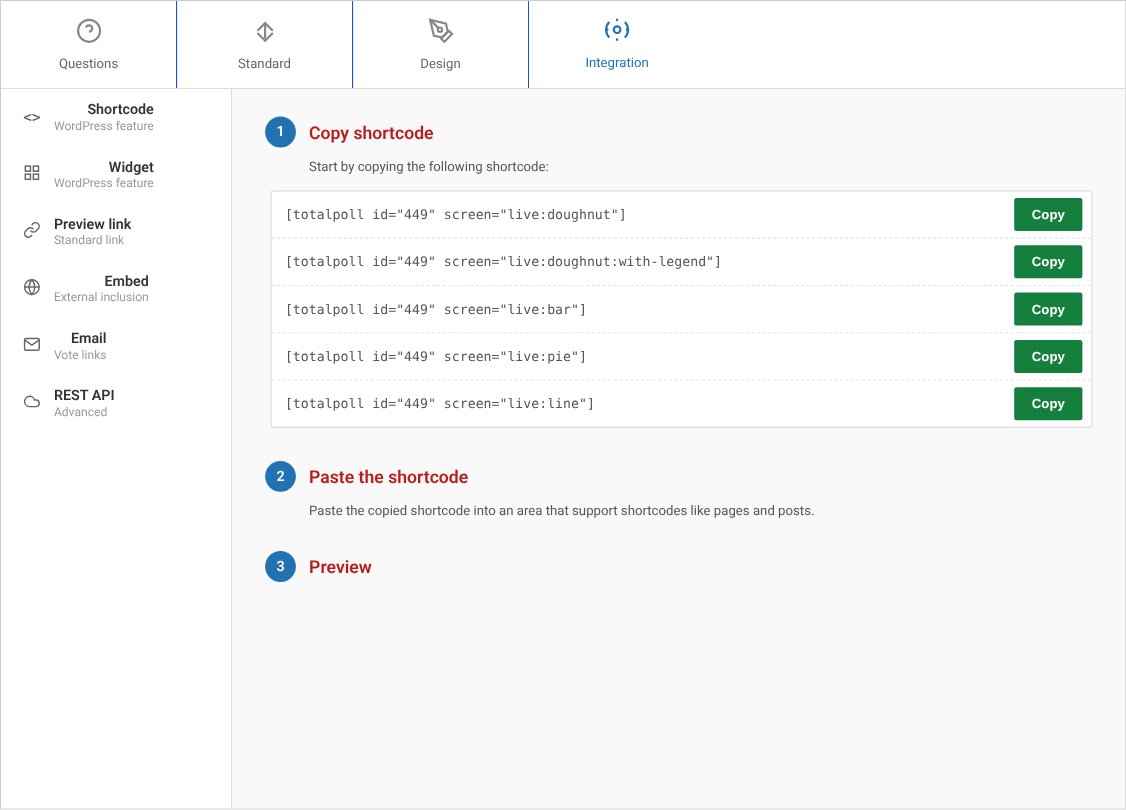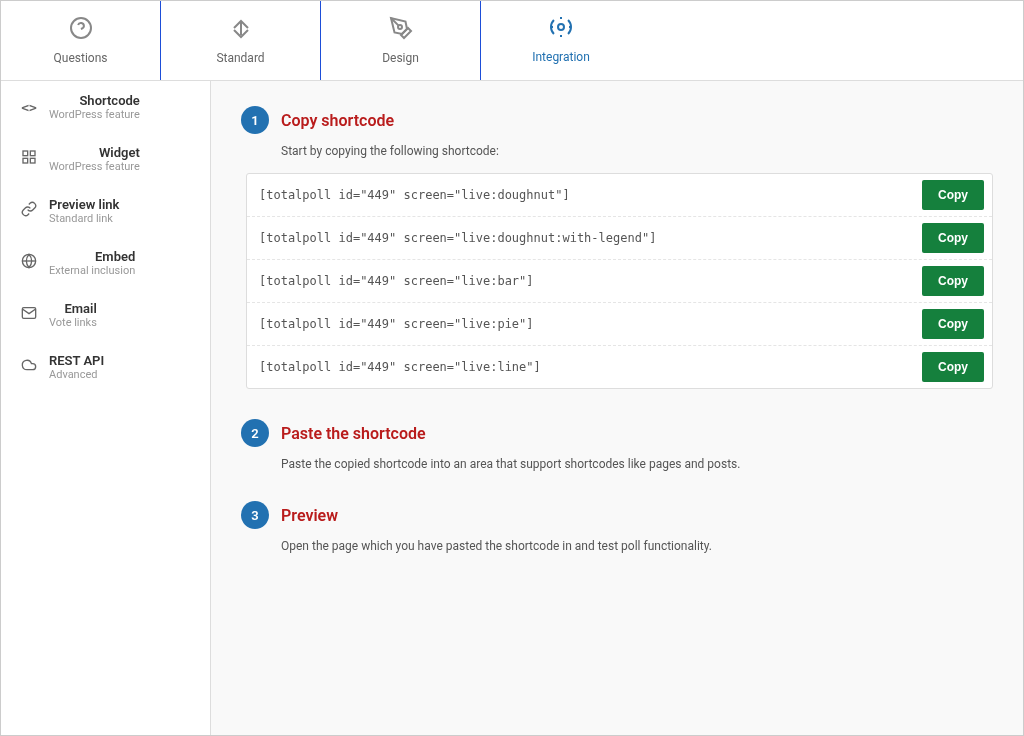--- a/index.html
+++ b/index.html
@@ -217,18 +217,17 @@
           <span class="step-title">Paste the shortcode</span>
         </div>
         <p class="step-desc">Paste the copied shortcode into an area that support shortcodes like pages and posts.</p>
       </div>
 
       <div class="step-section">
         <div class="step-header">
           <div class="step-badge">3</div>
           <span class="step-title">Preview</span>
         </div>
-        <p class="step-desc">Open the page which you have pasted the shortcode in and test poll functionality.</p>
       </div>
 
     </div>
   </div>
 </div>
 
 </body></html>

